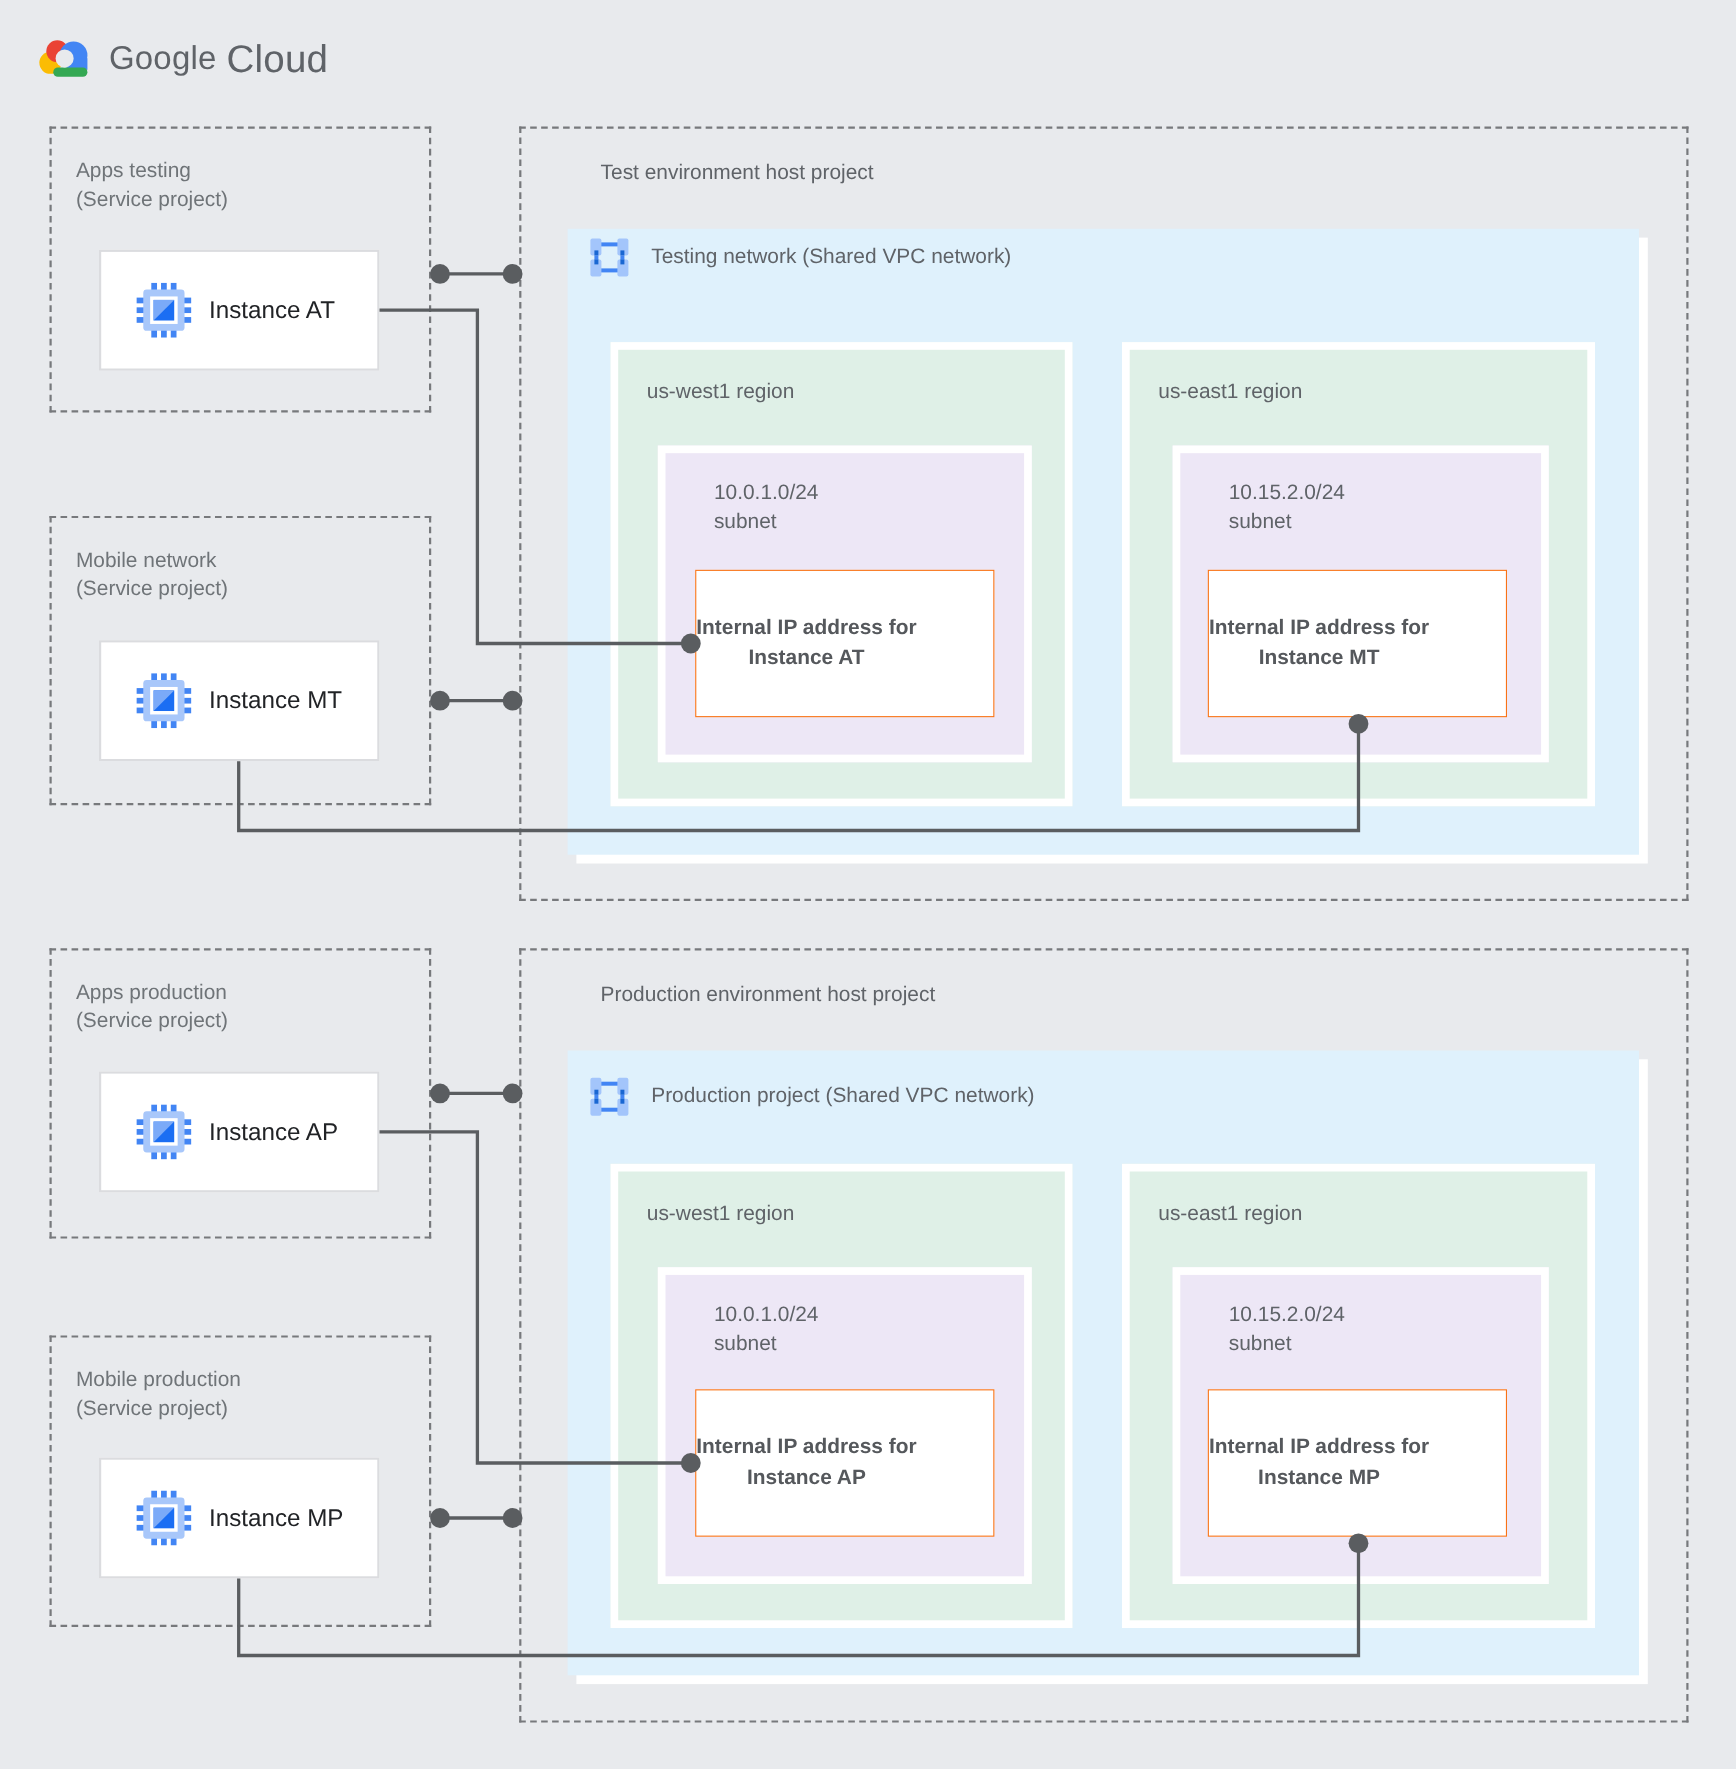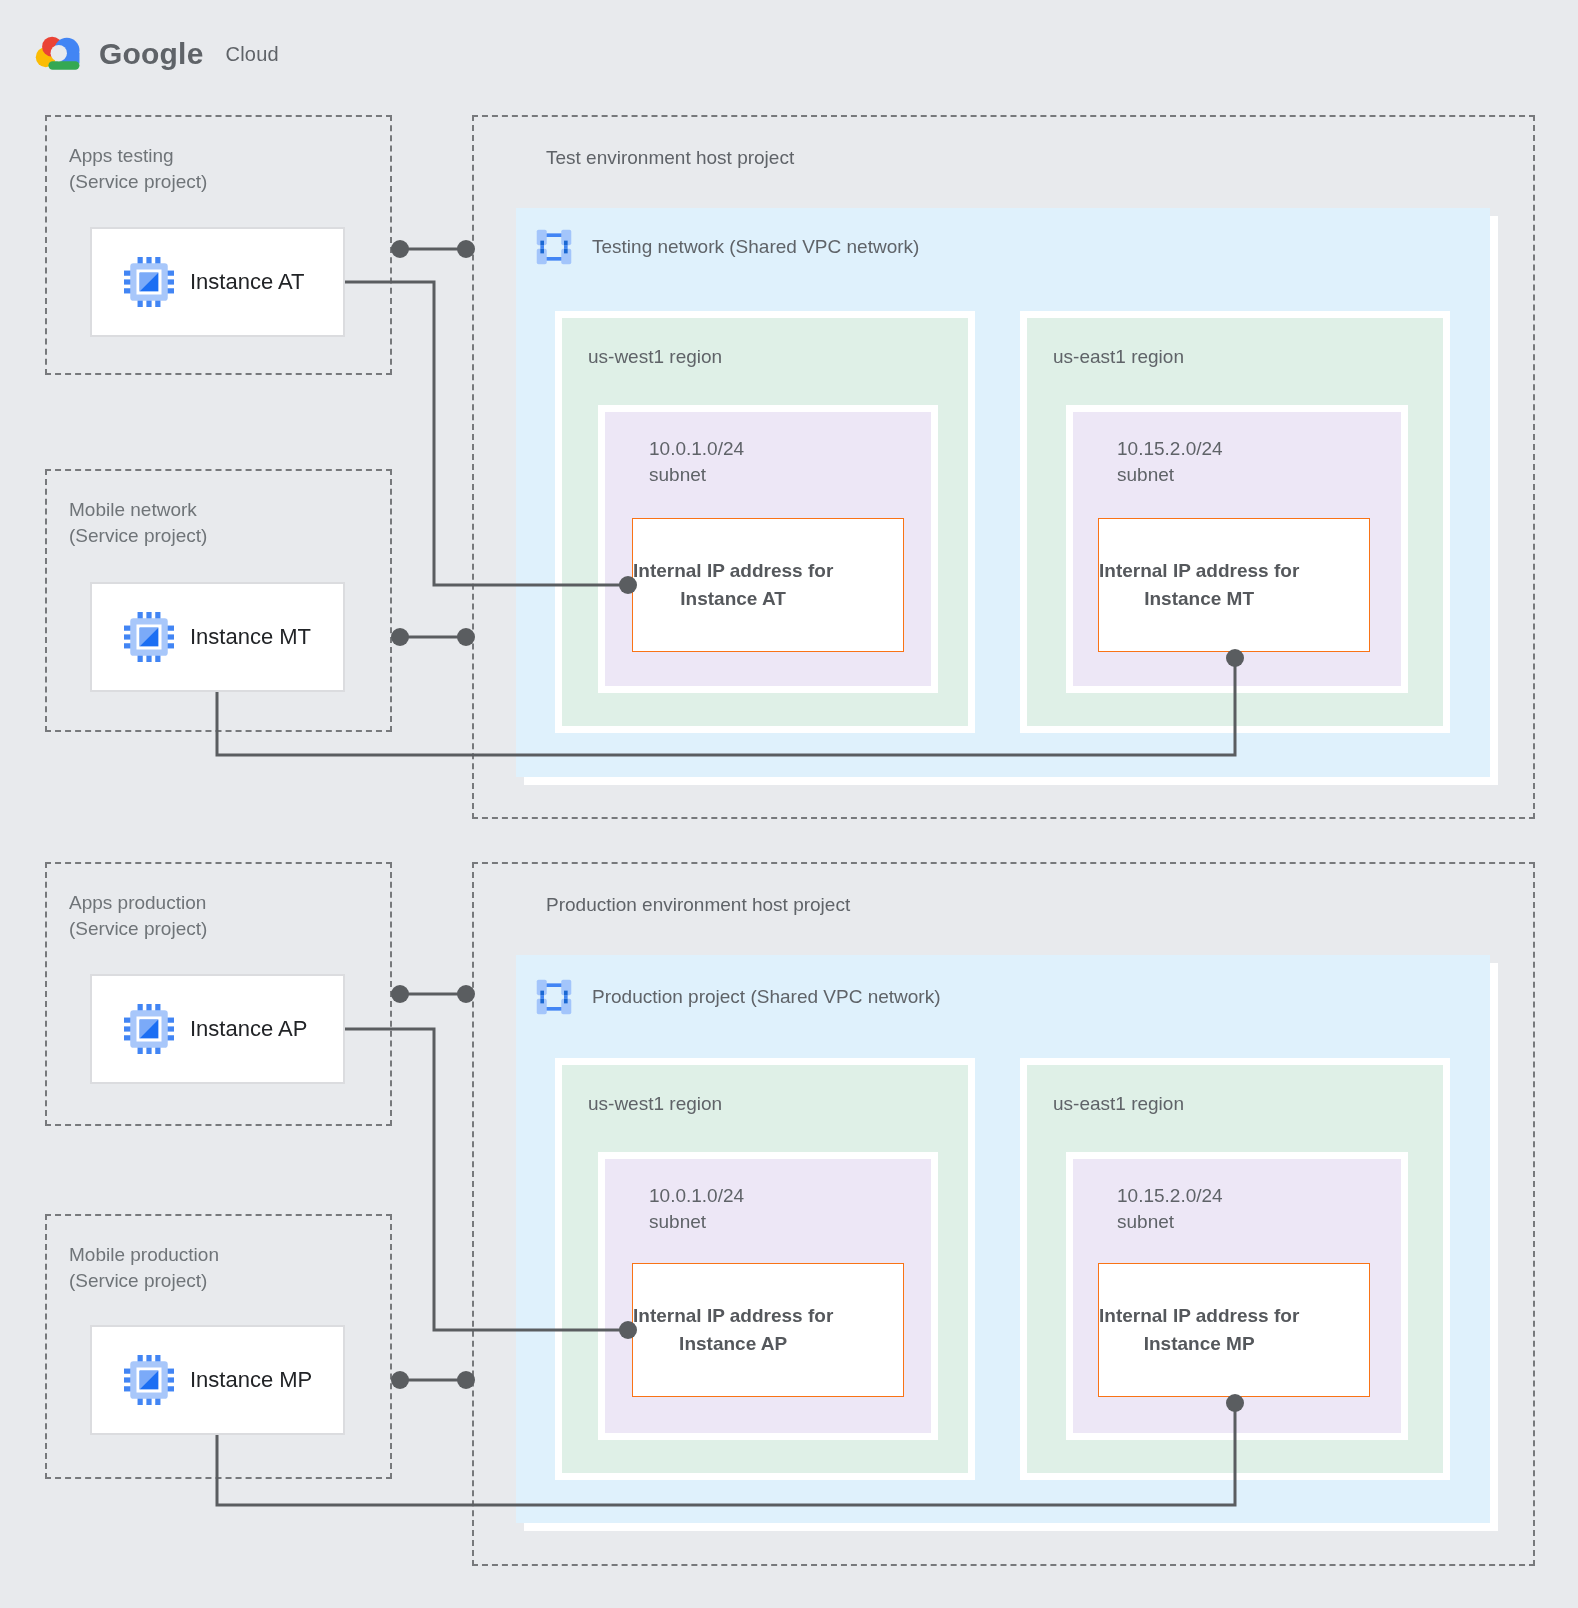--- a/index.html
+++ b/index.html
@@ -2,22 +2,22 @@
 <html><head>
 <meta charset="utf-8">
 <style>
   html,body{margin:0;padding:0;background:#E8EAED;}
   body{font-family:"Liberation Sans","DejaVu Sans",sans-serif;}
   .canvas{position:relative;width:1578px;height:1608px;background:#E8EAED;overflow:hidden;}
 
   
   .logo{position:absolute;left:34px;top:34px;display:flex;align-items:center;}
   .logo svg{display:block;}
-  .logo-google{font-size:30px;font-weight:700;color:#5F6368;margin-left:13px;letter-spacing:.2px;}
-  .logo-cloud{font-size:20px;font-weight:400;color:#5F6368;margin-left:22px;letter-spacing:.2px;}
+  .logo-google{font-size:30px;font-weight:400;color:#5F6368;margin-left:13px;letter-spacing:.2px;}
+  .logo-cloud{font-size:35px;font-weight:400;color:#5F6368;margin-left:9px;letter-spacing:.2px;}
 
   
   .sp-box,.host-box{position:absolute;border:2px dashed #77797C;box-sizing:border-box;}
   .sp-label{position:absolute;left:22px;top:26px;font-size:19px;line-height:1.35;color:#6F7478;}
   .host-label{position:absolute;left:24px;top:30px;font-size:19px;color:#5F6368;margin-left:48px;}
 
   
   .net-box{position:absolute;background:#DFF1FC;box-shadow:8px 8px 0 0 #FFFFFF;}
   .net-head{position:absolute;display:flex;align-items:center;}
   .net-label{font-size:19px;color:#5F6368;margin-left:18px;}
@@ -54,21 +54,21 @@
     </svg>
     <span class="logo-google">Google</span>
     <span class="logo-cloud">Cloud</span>
   </div>
 
   <div class="host-box" style="left:472px;top:115px;width:1063px;height:704px">
     <div class="host-label">Test environment host project</div>
   </div>
 
   <div class="net-box" style="left:516px;top:208px;width:974px;height:569px"></div>
-  <div class="net-head" style="left:534px;top:227px">
+  <div class="net-head" style="left:534px;top:214px">
     <svg width="40" height="40" viewBox="0 0 44 44">
       <rect x="9" y="9" width="26" height="26" fill="none" stroke="#4285F4" stroke-width="4"></rect>
       <g fill="#A3C5FB">
         <rect x="3" y="3" width="11" height="17" rx="2"></rect>
         <rect x="30" y="3" width="11" height="17" rx="2"></rect>
         <rect x="3" y="24" width="11" height="17" rx="2"></rect>
         <rect x="30" y="24" width="11" height="17" rx="2"></rect>
       </g>
       <g fill="#1967D2">
         <rect x="7" y="15" width="4" height="5"></rect>

